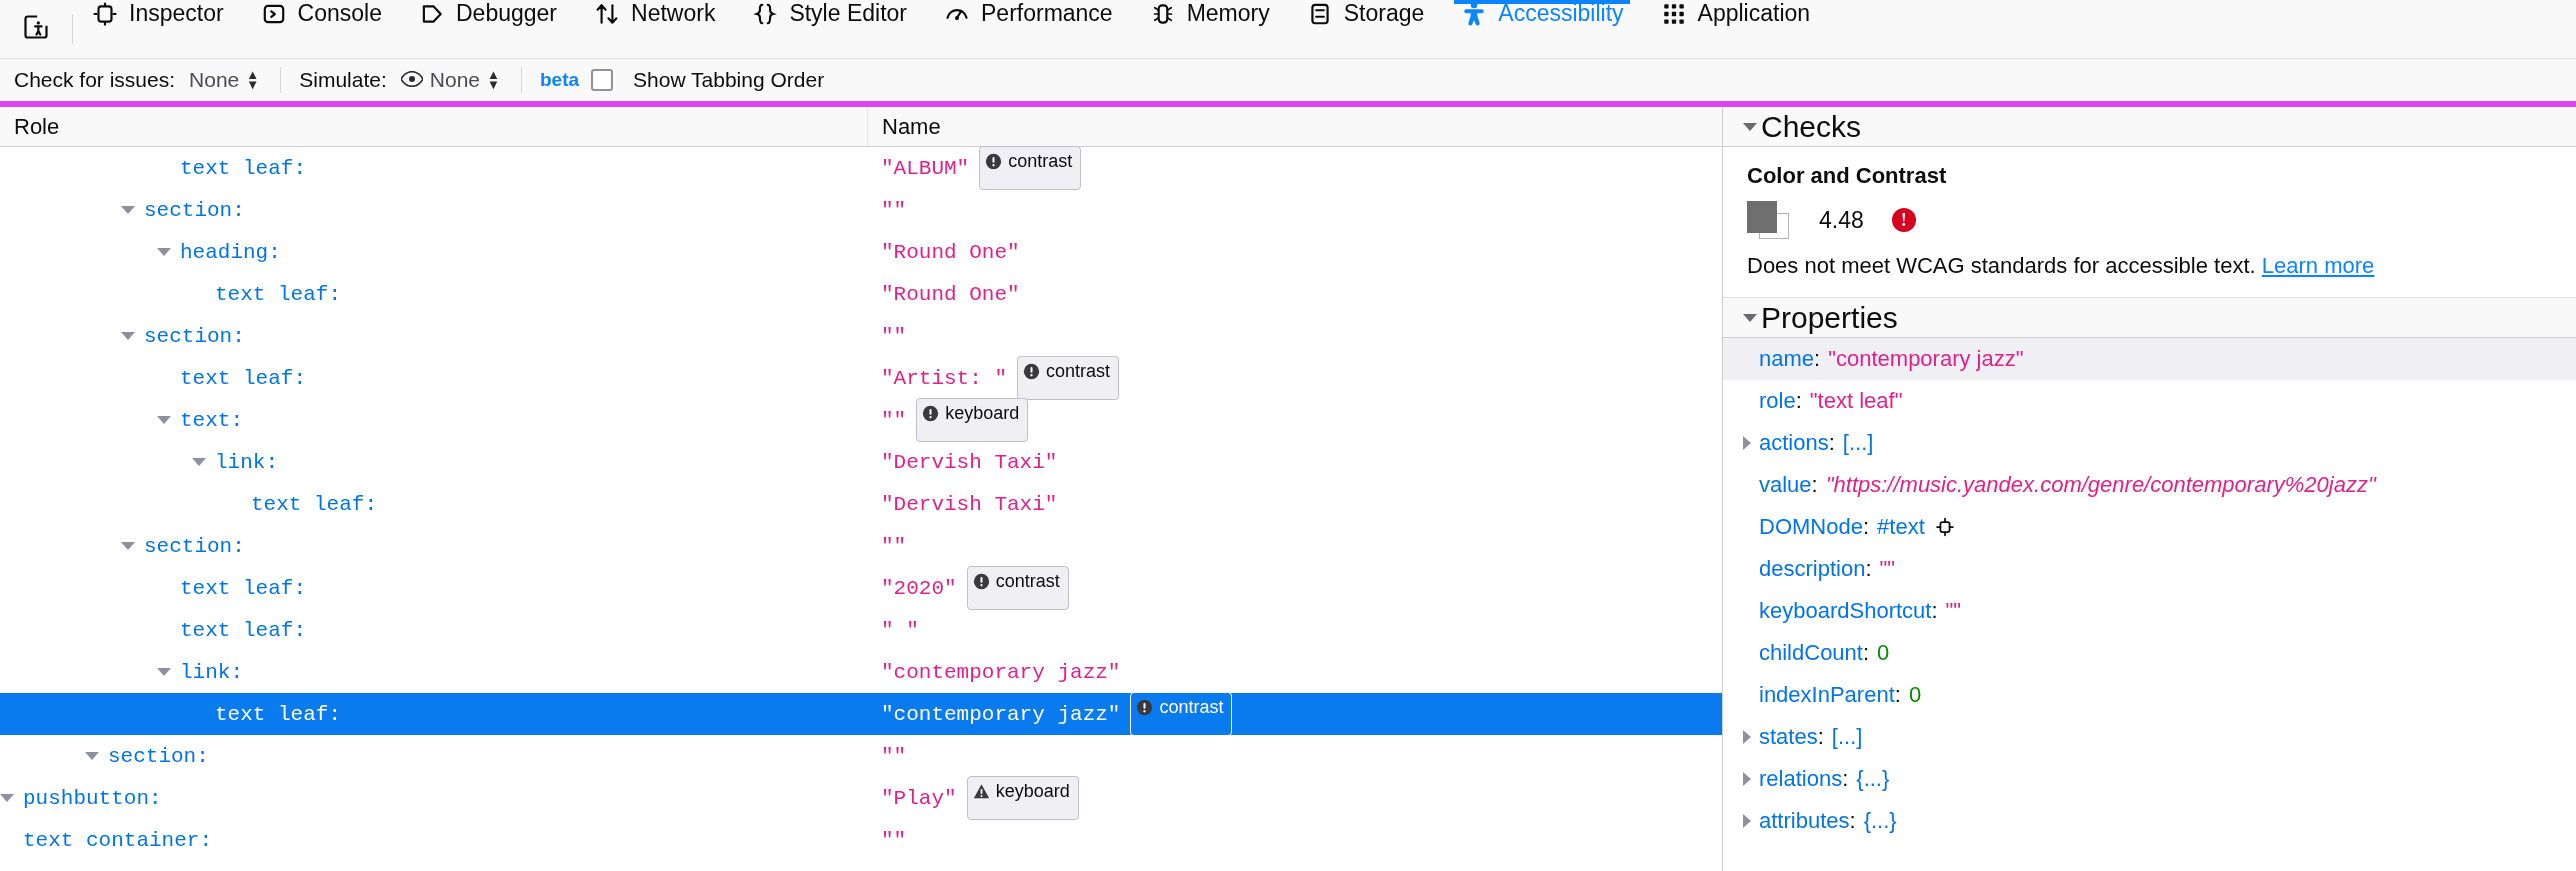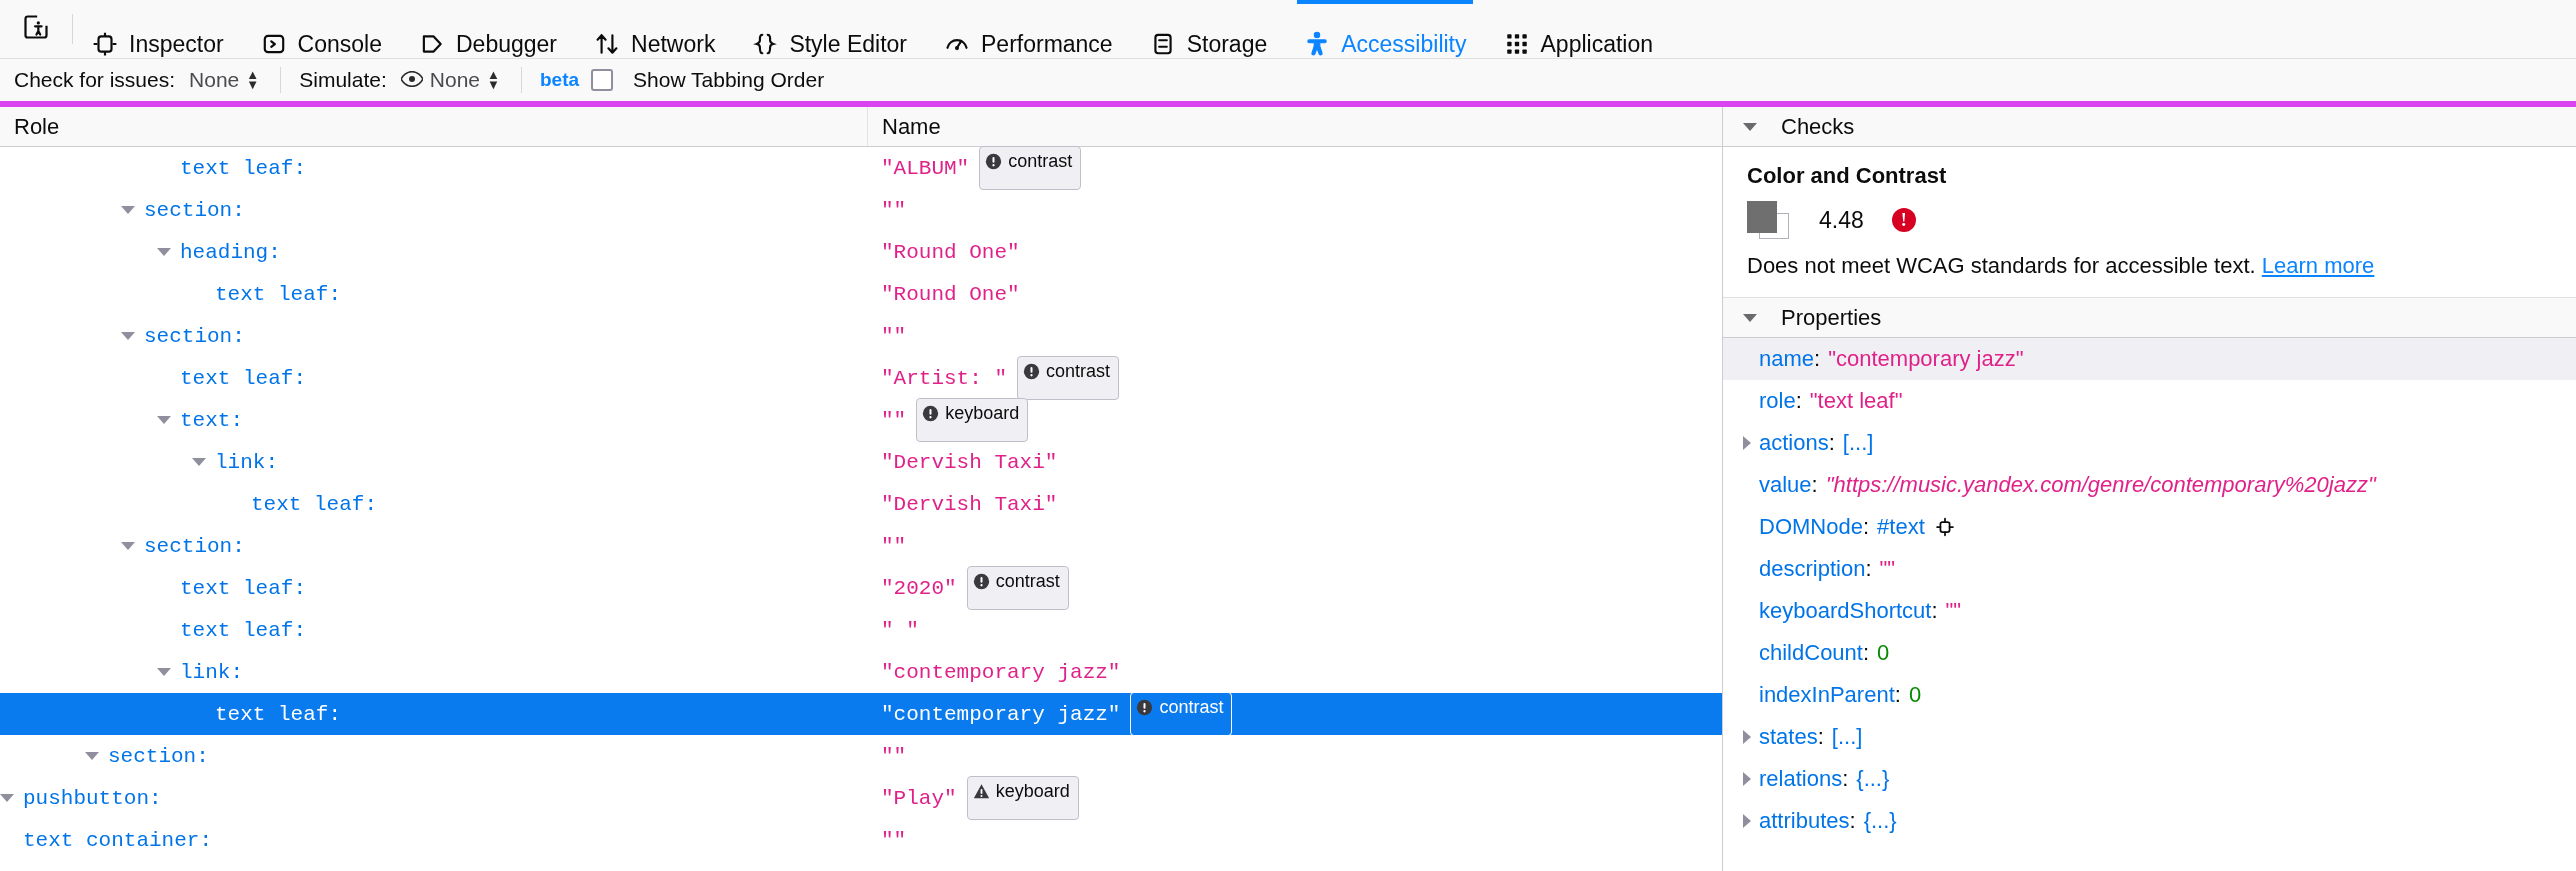--- a/index.html
+++ b/index.html
@@ -37,21 +37,21 @@
     display: flex; align-items: center; justify-content: center;
     border-radius: 3px;
     cursor: pointer;
   }
   .tabs {
     display: flex;
     align-items: stretch;
   }
   .tab {
     display: flex;
-    align-items: flex-end;
+    align-items: flex-start;
     gap: 10px;
     padding: 0 18px;
     font-size: 23px;
     color: #0c0c0d;
     cursor: pointer;
     position: relative;
     white-space: nowrap;
   }
   .tab .tab-ico {
     display: flex; align-items: center; justify-content: center;
@@ -224,23 +224,23 @@
   }
   .badge-ico { display: inline-flex; align-items:center; }
 
   
   .acc-header {
     height: 40px;
     background: #f9f9fa;
     border-bottom: 1px solid #cdcdd0;
     display: flex;
     align-items: center;
-    gap: 24px;
+    gap: 4px;
     padding-left: 20px;
-    font-size: 22px;
+    font-size: 30px;
     color: #0c0c0d;
     cursor: pointer;
   }
   .acc-twisty {
     width: 0; height: 0;
     border-left: 7px solid transparent;
     border-right: 7px solid transparent;
     border-top: 8px solid #6a6a6e;
     flex: 0 0 14px;
   }
@@ -365,20 +365,29 @@
       </div>
       <div class="tab">
         <span class="tab-ico">
           <svg xmlns="http://www.w3.org/2000/svg" width="26" height="26" viewBox="0 0 24 24" fill="none" stroke="#0c0c0d" stroke-width="2" stroke-linecap="round">
         <path d="M3.2 15.5a9 9 0 0 1 17.6 0"></path>
         <path d="M12 15.5l4-6.4"></path>
         <circle cx="12" cy="15.8" r="1.9" fill="#0c0c0d" stroke="none"></circle>
           </svg>
         </span>
         <span>Performance</span>
+      </div>
+      <div class="tab">
+        <span class="tab-ico">
+          <svg xmlns="http://www.w3.org/2000/svg" width="26" height="26" viewBox="0 0 24 24" fill="none" stroke="#0c0c0d" stroke-width="2">
+        <rect x="8" y="4" width="8" height="16" rx="3.3"></rect>
+        <path d="M8 8.5L4.4 6.2M8 12H4.2M8 15.5l-3.6 2.3M16 8.5l3.6-2.3M16 12h3.8M16 15.5l3.6 2.3" stroke-width="1.6" stroke-linecap="round"></path>
+          </svg>
+        </span>
+        <span>Memory</span>
       </div>
       <div class="tab">
         <span class="tab-ico">
           <svg xmlns="http://www.w3.org/2000/svg" width="26" height="26" viewBox="0 0 24 24" fill="none" stroke="#0c0c0d" stroke-width="2">
         <rect x="5" y="3.5" width="14" height="17" rx="2.5"></rect>
         <path d="M8.5 8.5h7M8.5 14.5h7" stroke-linecap="round"></path>
           </svg>
         </span>
         <span>Storage</span>
       </div>

